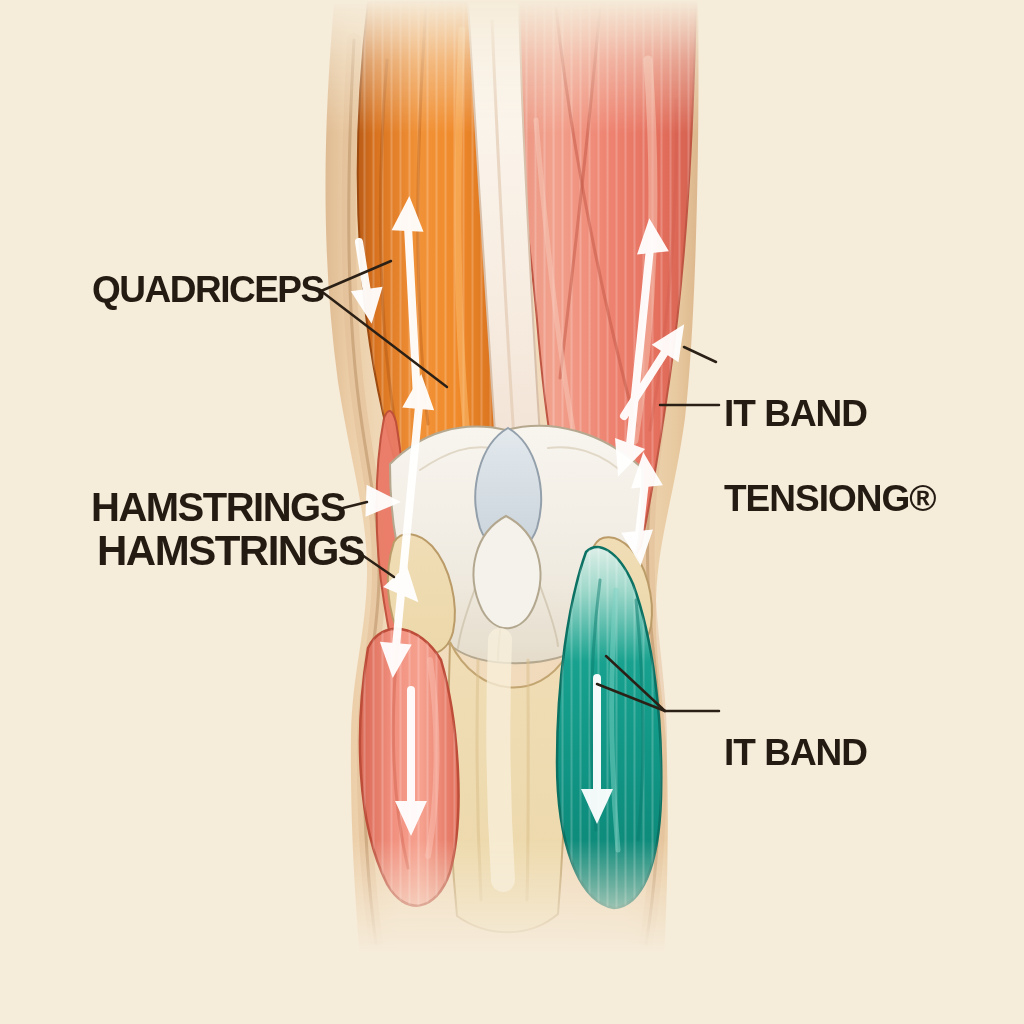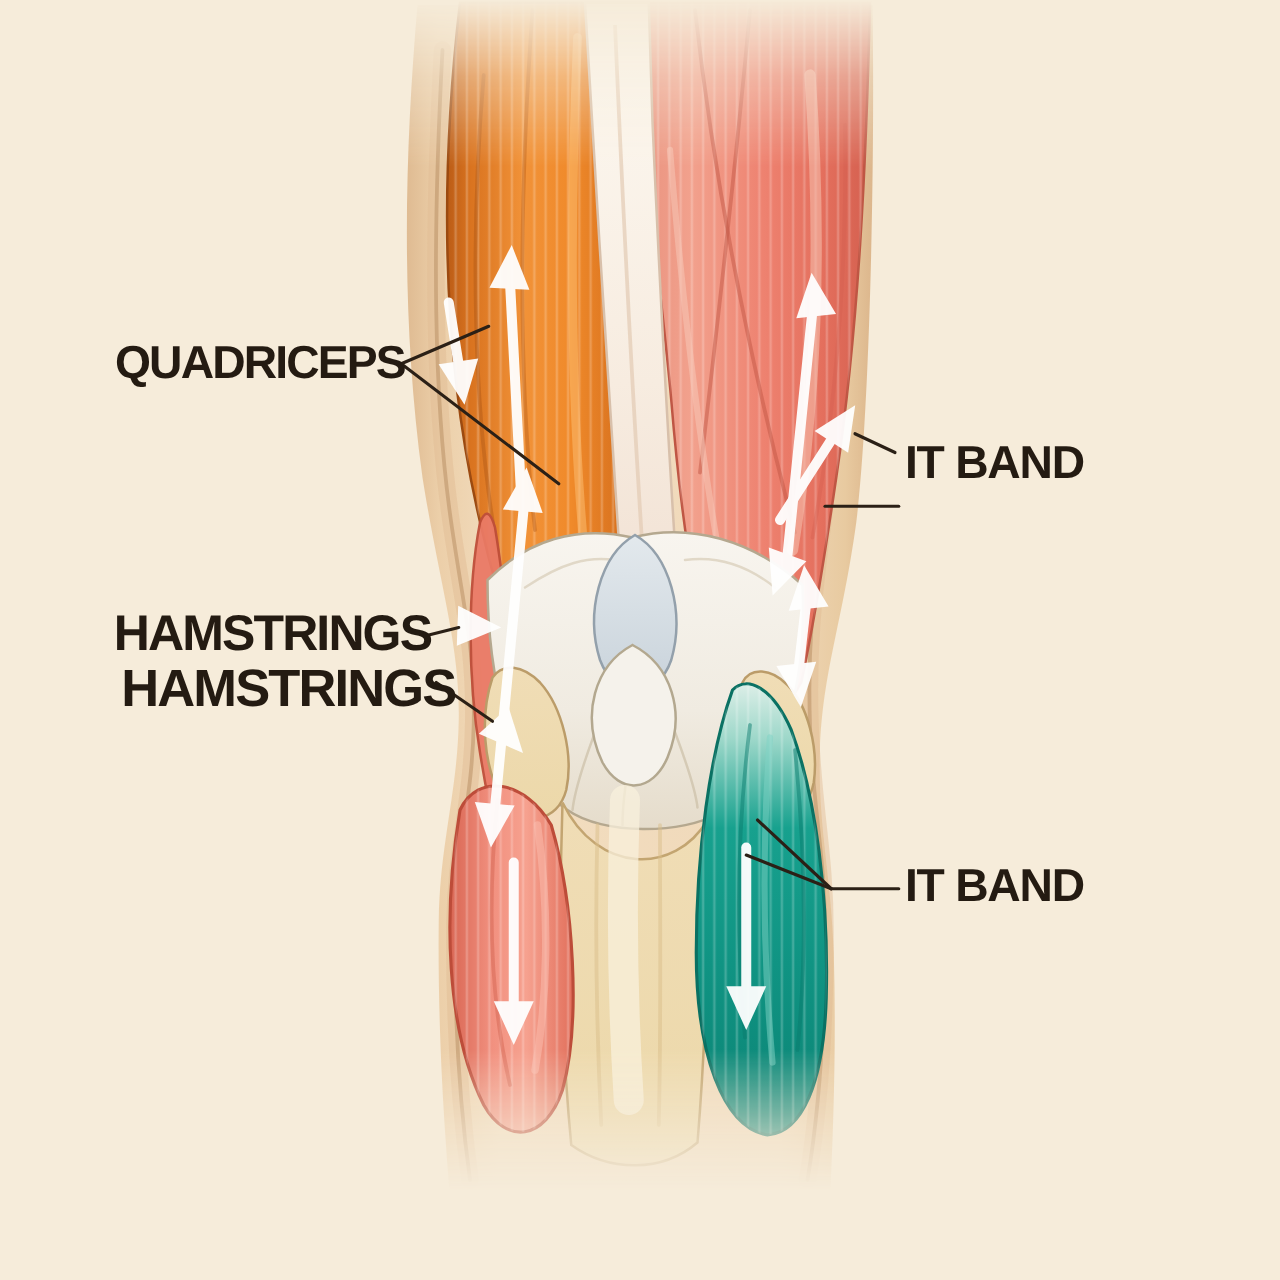--- a/index.html
+++ b/index.html
@@ -5,21 +5,21 @@
   html,body{margin:0;padding:0;background:#f6ecda;}
   .stage{
     position:relative;width:1024px;height:1024px;overflow:hidden;
     background:#f6ecda;font-family:"Liberation Sans",sans-serif;
   }
   .stage svg{position:absolute;left:0;top:0;}
   .lbl{
     position:absolute;font-weight:700;color:var(--text,#241b12);
     white-space:nowrap;letter-spacing:-1.5px;line-height:1.12;
   }
-  .lbl span{display:block;}
+  .lbl span{display:block;margin-top:44px;}
   #lbl-quad{left:92px;top:269px;font-size:37px;}
   #lbl-ham1{left:91px;top:485px;font-size:40px;}
   #lbl-ham2{left:97px;top:527px;font-size:42px;}
   #lbl-itt{left:724px;top:349px;font-size:37px;letter-spacing:-1px;}
   #lbl-itp{left:724px;top:688px;font-size:37px;letter-spacing:-1px;}
 </style>
 </head>
 <body style="background: rgb(246, 236, 218);">
 
 <div class="stage" style="background: rgb(246, 236, 218);">
@@ -240,19 +240,20 @@
 </svg>
 
   <div class="lbl" id="lbl-quad">QUADRICEPS</div>
 
   <div class="lbl" id="lbl-ham1">HAMSTRINGS</div>
 
   <div class="lbl" id="lbl-ham2">HAMSTRINGS</div>
 
   <div class="lbl" id="lbl-itt">
     <span>IT BAND</span>
+    <span>TENSIONG®</span>
   </div>
 
   <div class="lbl" id="lbl-itp">
     <span>IT BAND</span>
   </div>
 
 </div>
 
 </body></html>

